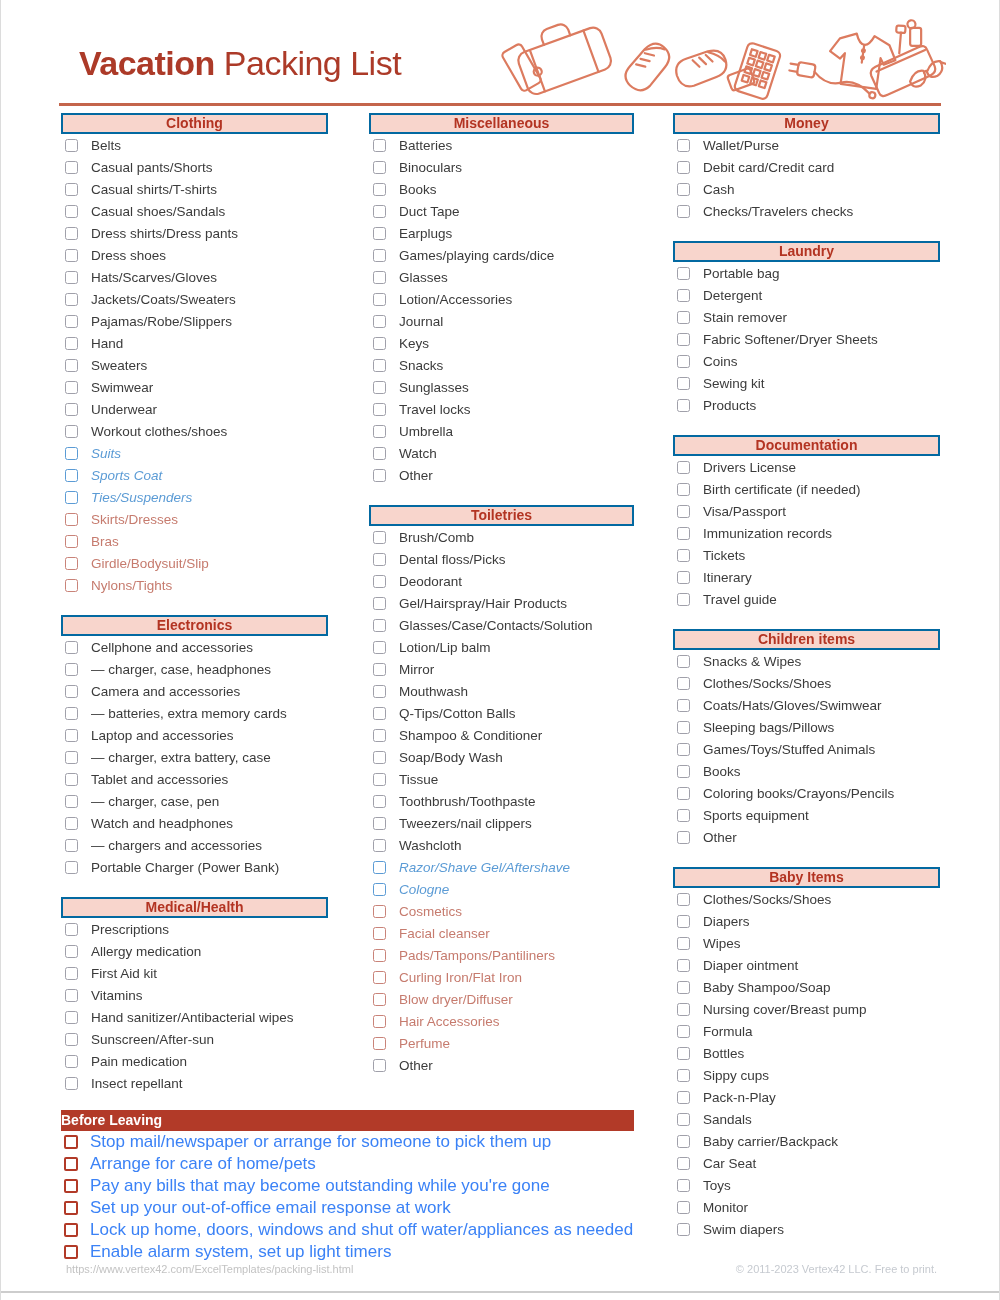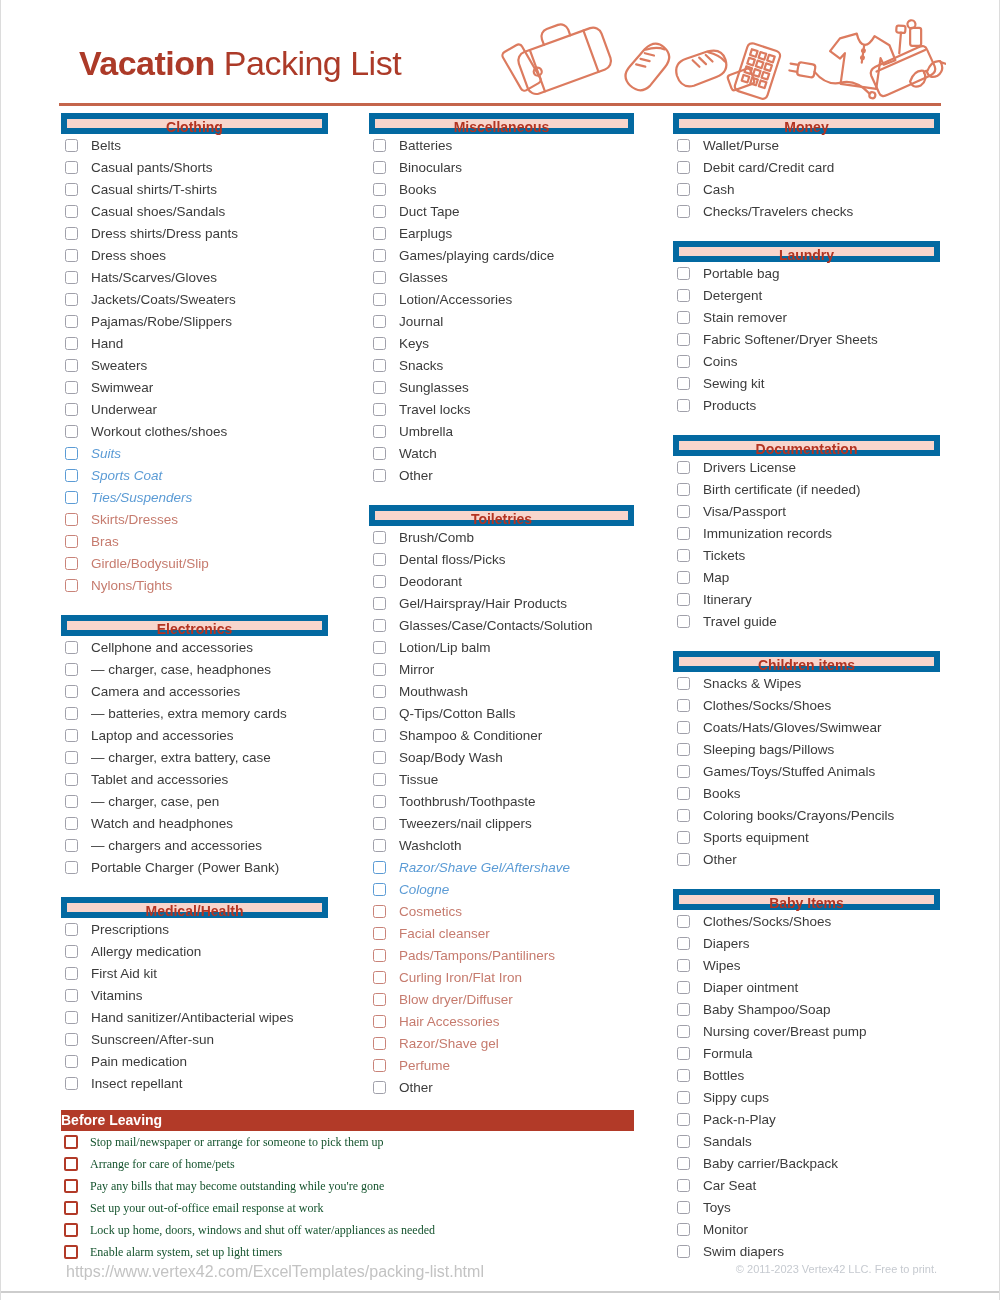--- a/index.html
+++ b/index.html
@@ -15,42 +15,42 @@
   .t-rest { font-weight: 400; }
   .underline { position: absolute; left: 58px; top: 103px; width: 882px; height: 3px; background: #C4654B; }
   .doodles { position: absolute; left: 500px; top: 14px; }
   
   .col { position: absolute; top: 113px; }
   #col-0 { left: 60px;  width: 267px; }
   #col-1 { left: 368px; width: 265px; }
   #col-2 { left: 672px; width: 267px; }
   .section { margin-bottom: 19px; }
   .sec-header {
-    height: 21px; border: 6px solid #0369a1; background: #F8D5CC;
+    height: 21px; border: 2px solid #0369a1; background: #F8D5CC;
     color: #B33422; font-weight: 700; font-size: 14px; line-height: 17px; text-align: center;
   }
   .item { height: 22px; display: flex; align-items: center; font-size: 13.5px; color: #3b3b3b; white-space: nowrap; }
   .cb {
     flex: none; width: 13px; height: 13px; margin: 0 13px 0 4px;
     border: 1.5px solid #A0A0AA; border-radius: 2.5px; background: #fff;
   }
   .item.blue { color: #5B9BD5; font-style: italic; }
   .item.blue .cb { border-color: #5B9BD5; }
   .item.salmon { color: #C67B6E; }
   .item.salmon .cb { border-color: #C98379; }
   
   .before { position: absolute; left: 60px; top: 1110px; width: 573px; }
   .before-header {
     height: 21px; background: #B23A28; color: #ffffff; font-weight: 700;
     font-size: 14px; line-height: 21px; text-align: left;
   }
-  .before .item { color: #14532d; font-size: 12px; font-family: Liberation Serif, serif; }
+  .before .item { color: #3b82f6; font-size: 17px; }
   .before .cb { width: 14px; height: 14px; border: 2px solid #B23A28; border-radius: 2px; margin: 0 12px 0 3px; }
   
-  .footer-url { position: absolute; left: 65px; top: 1263px; font-size: 16px; color: #c3c3c3; }
+  .footer-url { position: absolute; left: 65px; top: 1263px; font-size: 11px; color: #c3c3c3; }
   .footer-copy { position: absolute; right: 62px; top: 1263px; font-size: 11px; color: #c6cad0; }
   .bottom-rule { position: absolute; left: 0; top: 1291px; width: 1000px; height: 2px; background: #cdcdcd; }
 </style>
 </head>
 <body>
 
 <div class="page">
 
   <div class="title">
     <span class="t-bold">Vacation</span>
@@ -461,24 +461,20 @@
         <div class="item salmon">
           <span class="cb"></span>
           <span>Blow dryer/Diffuser</span>
         </div>
         <div class="item salmon">
           <span class="cb"></span>
           <span>Hair Accessories</span>
         </div>
         <div class="item salmon">
           <span class="cb"></span>
-          <span>Razor/Shave gel</span>
-        </div>
-        <div class="item salmon">
-          <span class="cb"></span>
           <span>Perfume</span>
         </div>
         <div class="item">
           <span class="cb"></span>
           <span>Other</span>
         </div>
       </div>
     </div>
   <div class="col" id="col-2">
       <div class="section">
@@ -545,24 +541,20 @@
           <span class="cb"></span>
           <span>Visa/Passport</span>
         </div>
         <div class="item">
           <span class="cb"></span>
           <span>Immunization records</span>
         </div>
         <div class="item">
           <span class="cb"></span>
           <span>Tickets</span>
-        </div>
-        <div class="item">
-          <span class="cb"></span>
-          <span>Map</span>
         </div>
         <div class="item">
           <span class="cb"></span>
           <span>Itinerary</span>
         </div>
         <div class="item">
           <span class="cb"></span>
           <span>Travel guide</span>
         </div>
       </div>

